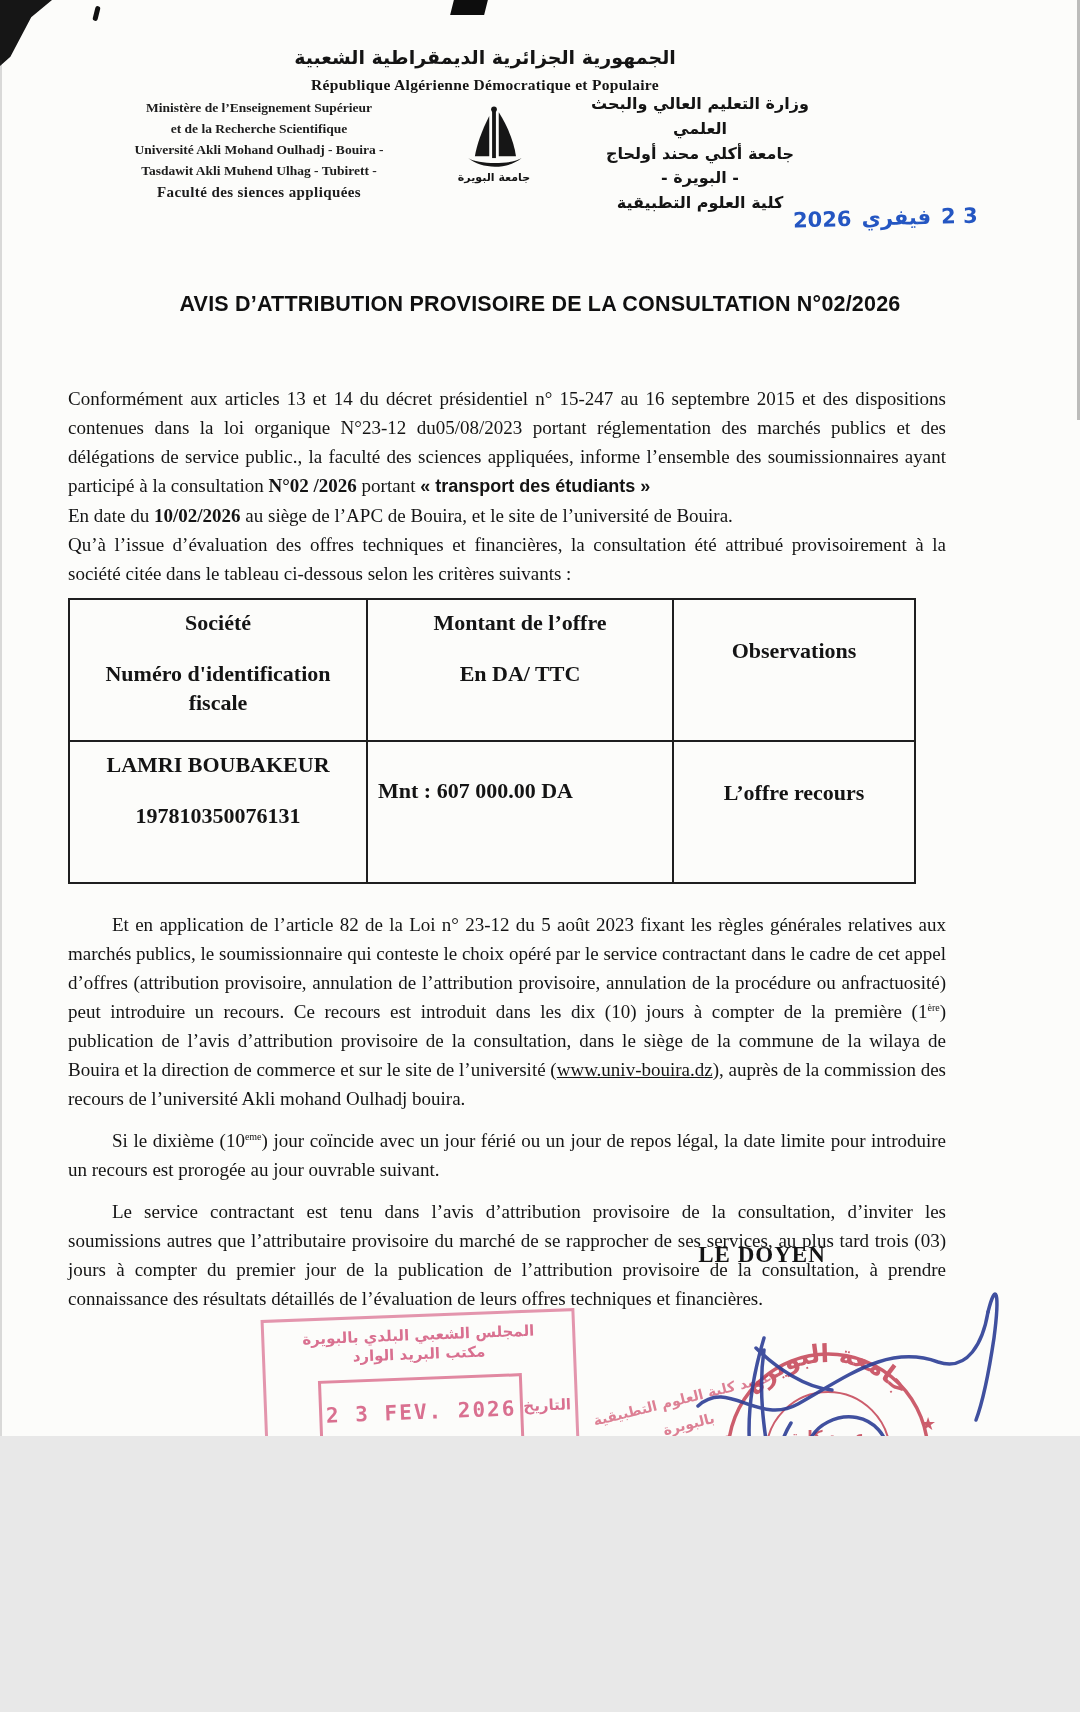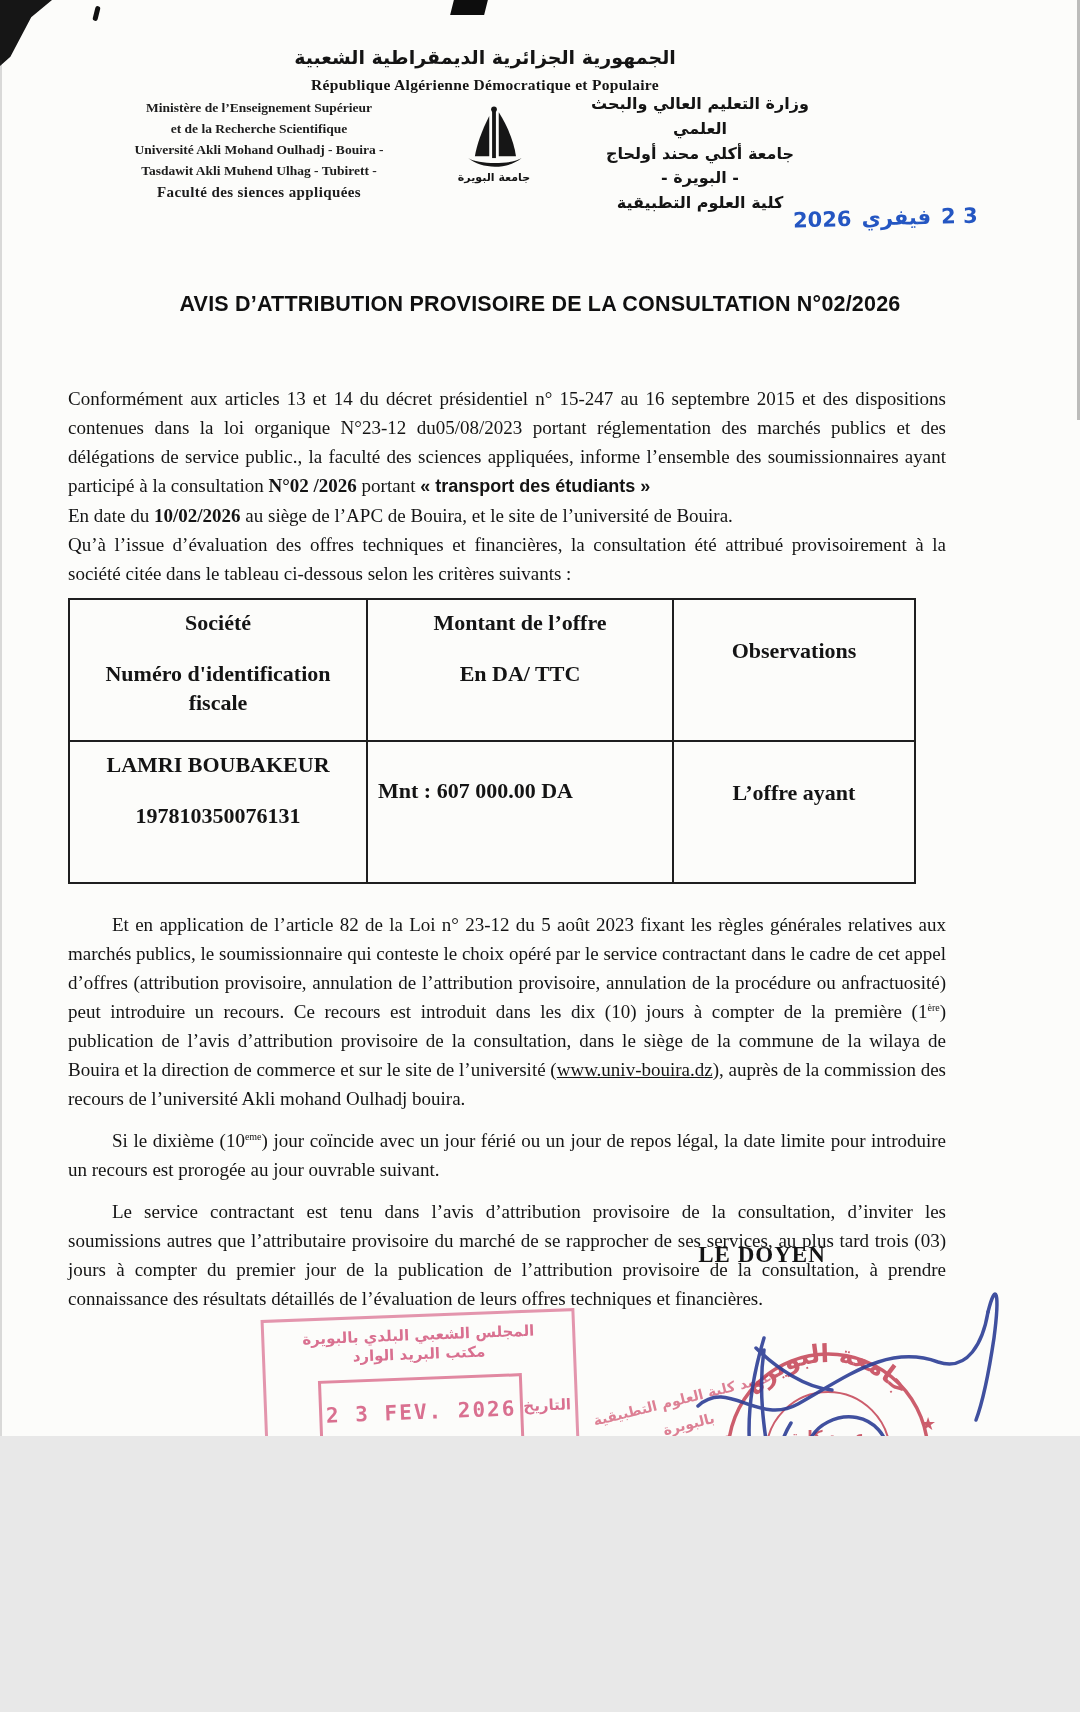--- a/index.html
+++ b/index.html
@@ -163,21 +163,21 @@
       <tr class="drow">
         <td class="c1">
           <div>LAMRI BOUBAKEUR</div>
           <div class="cellgap"></div>
           <div>197810350076131</div>
         </td>
         <td class="c2 cell-mid">
           <div>Mnt : 607 000.00 DA</div>
         </td>
         <td class="c3 cell-obs">
-          <div>L’offre ayant</div>
+          <div>L’offre recours</div>
         </td>
       </tr>
       </tbody>
     </table>
 
     <p class="p2"><span>Et en application de l’article 82 de la Loi n° 23-12 du 5 août 2023 fixant les règles générales relatives aux marchés publics, le soumissionnaire qui conteste le choix opéré par le service contractant dans le cadre de cet appel d’offres (attribution provisoire, annulation de l’attribution provisoire, annulation de la procédure ou anfractuosité) peut introduire un recours. Ce recours est introduit dans les dix (10) jours à compter de la première (1</span><sup>ère</sup><span>) publication de l’avis d’attribution provisoire de la consultation, dans le siège de la commune de la wilaya de Bouira et la direction de commerce et sur le site de l’université (</span><span class="link">www.univ-bouira.dz</span><span>), auprès de la commission des recours de l’université Akli mohand Oulhadj bouira.</span></p>
 
     <p class="p3"><span>Si le dixième (10</span><sup>eme</sup><span>) jour coïncide avec un jour férié ou un jour de repos légal, la date limite pour introduire un recours est prorogée au jour ouvrable suivant.</span></p>
 
     <p class="p4">Le service contractant est tenu dans l’avis d’attribution provisoire de la consultation, d’inviter les soumissions autres que l’attributaire provisoire du marché de se rapprocher de ses services, au plus tard trois (03) jours à compter du premier jour de la publication de l’attribution provisoire de la consultation, à prendre connaissance des résultats détaillés de l’évaluation de leurs offres techniques et financières.</p>

